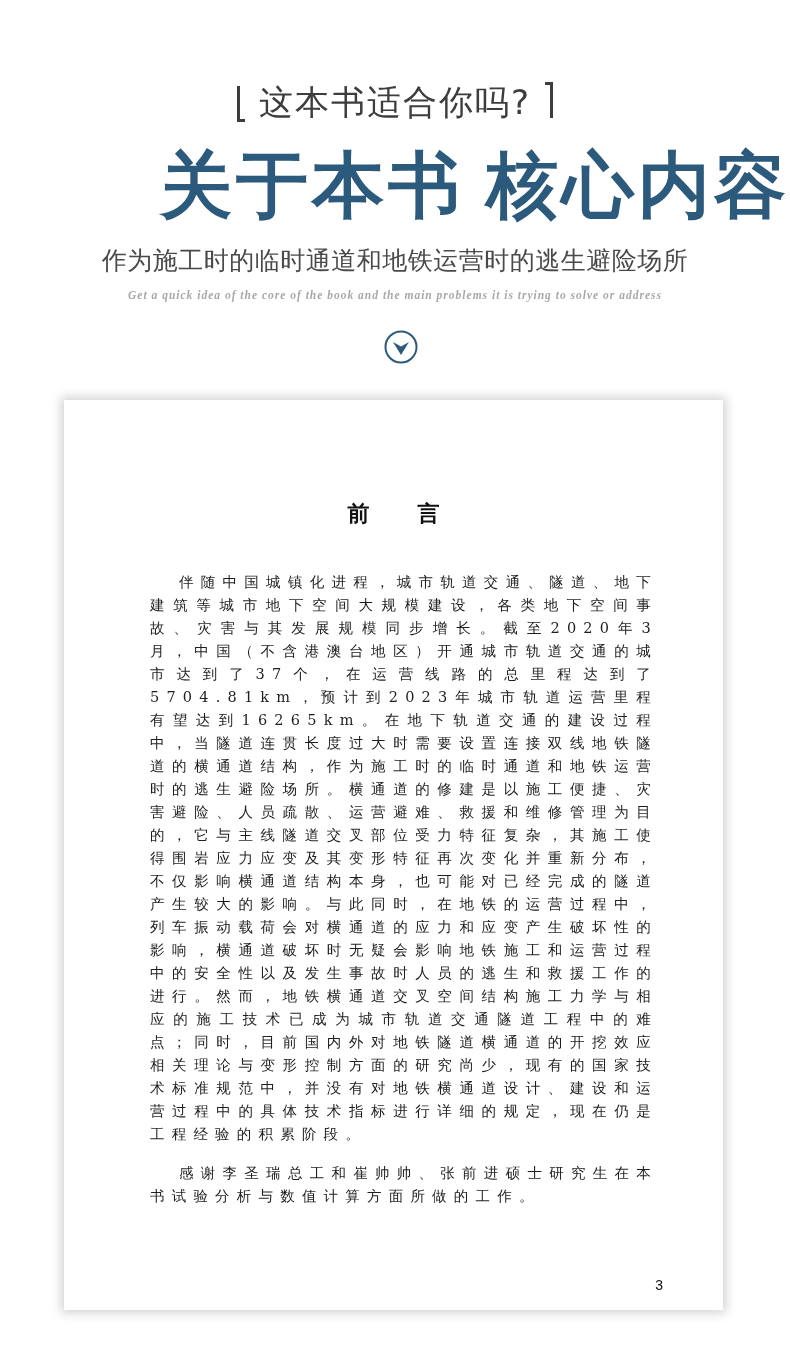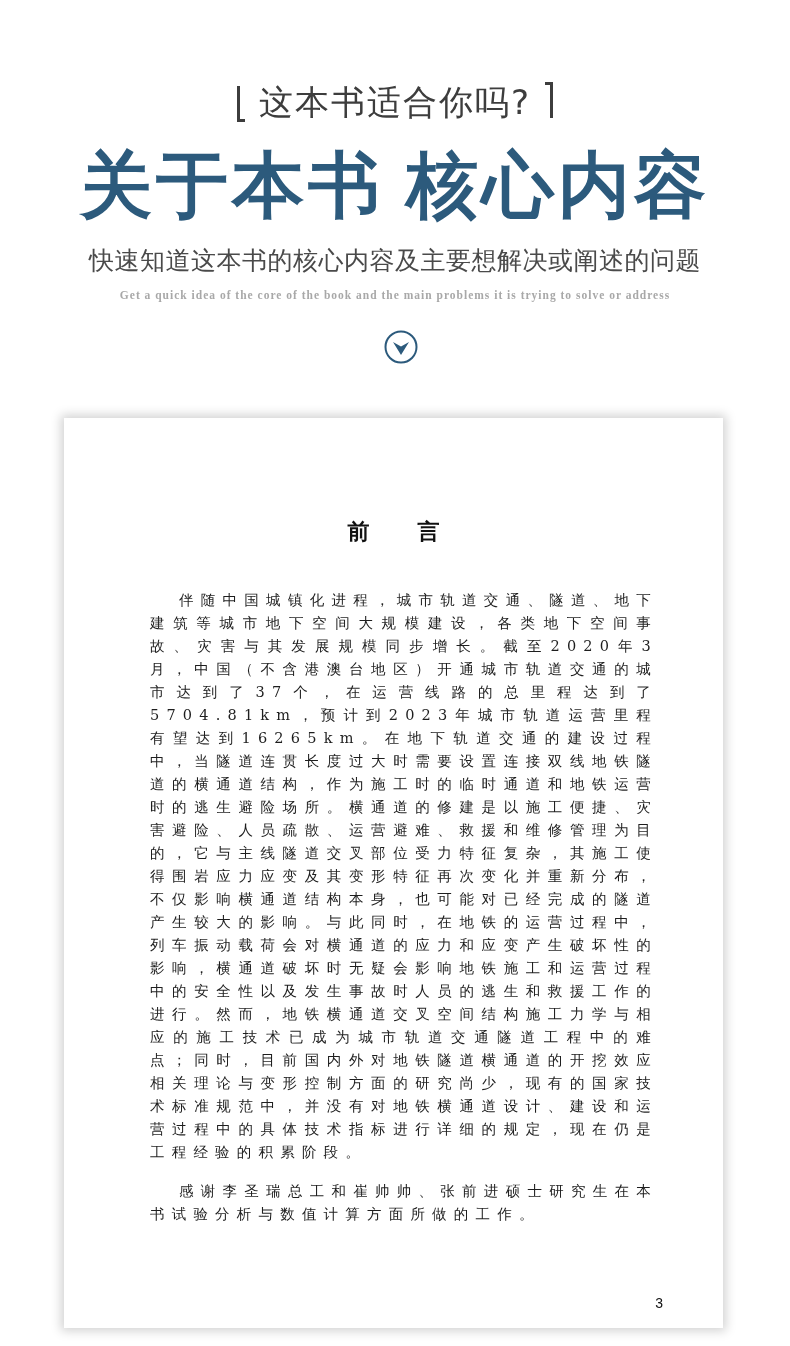--- a/index.html
+++ b/index.html
@@ -53,21 +53,21 @@
       color: #3d3d3d;
       letter-spacing: 2px;
       line-height: 48px;
       font-family: "DejaVu Sans", sans-serif;
     }
     .main-title {
       position: absolute;
       top: 140px;
       left: 0;
       width: 790px;
-      text-align: center;
+      text-align: right;
       font-family: "DejaVu Serif", "Liberation Serif", serif;
       font-weight: bold;
       font-size: 72px;
       line-height: 90px;
       color: #2c5a7c;
       letter-spacing: 4px;
     }
     .main-title .gap { display: inline-block; width: 22px; }
     .subtitle {
       position: absolute;
@@ -86,33 +86,34 @@
       top: 287px;
       left: 0;
       width: 790px;
       text-align: center;
       font-family: "Liberation Serif", "DejaVu Serif", serif;
       font-weight: bold;
       font-size: 11.5px;
       line-height: 16px;
       color: #a8a8a8;
       letter-spacing: 1px;
+      font-style: italic;
     }
     .down-arrow {
       position: absolute;
       left: 384px;
       top: 330px;
       width: 34px;
       height: 34px;
       cursor: pointer;
     }
     .page-card {
       position: absolute;
       left: 64px;
-      top: 418px;
+      top: 400px;
       width: 659px;
       height: 910px;
       background: #ffffff;
       box-shadow: 0 0 10px 3px rgba(0,0,0,0.18);
     }
     .page-heading {
       position: absolute;
       top: 98px;
       left: 0;
       width: 659px;
@@ -160,21 +161,21 @@
       <span class="bracket-left"></span>
       <span class="kicker-text">这本书适合你吗?</span>
       <span class="bracket-right"></span>
     </div>
   </div>
 
   <div class="main-title">
     <span>关于本书</span><span class="gap"></span><span>核心内容</span>
   </div>
 
-  <div class="subtitle">快速知道这本书的核心内容及主要想解决或阐述的问题</div>
+  <div class="subtitle">作为施工时的临时通道和地铁运营时的逃生避险场所</div>
   <div class="subtitle-en">Get a quick idea of the core of the book and the main problems it is trying to solve or address</div>
 
   <div class="down-arrow">
     <svg width="34" height="34" viewBox="0 0 34 34">
       <circle cx="17" cy="17" r="15.5" fill="none" stroke="#2c5a7c" stroke-width="2"></circle>
       <path d="M9 12 L17 25 L25 12 L17 16.5 Z" fill="#2c5a7c"></path>
     </svg>
   </div>
 </div>
 

